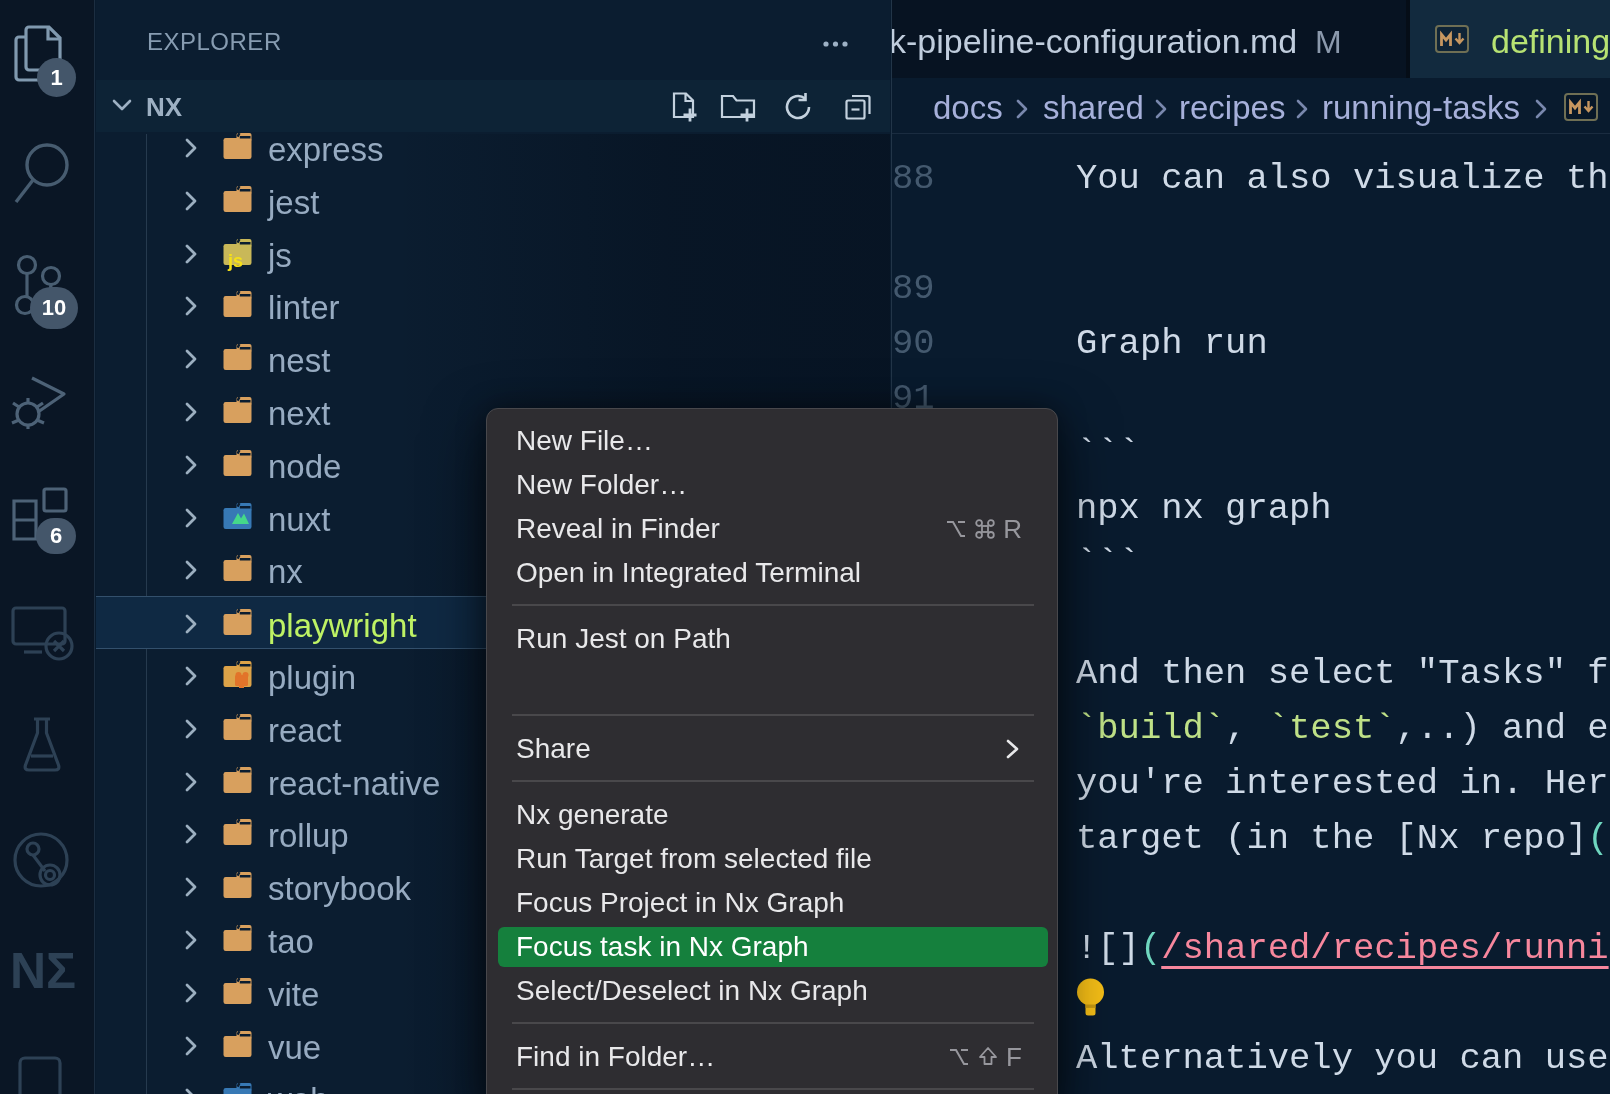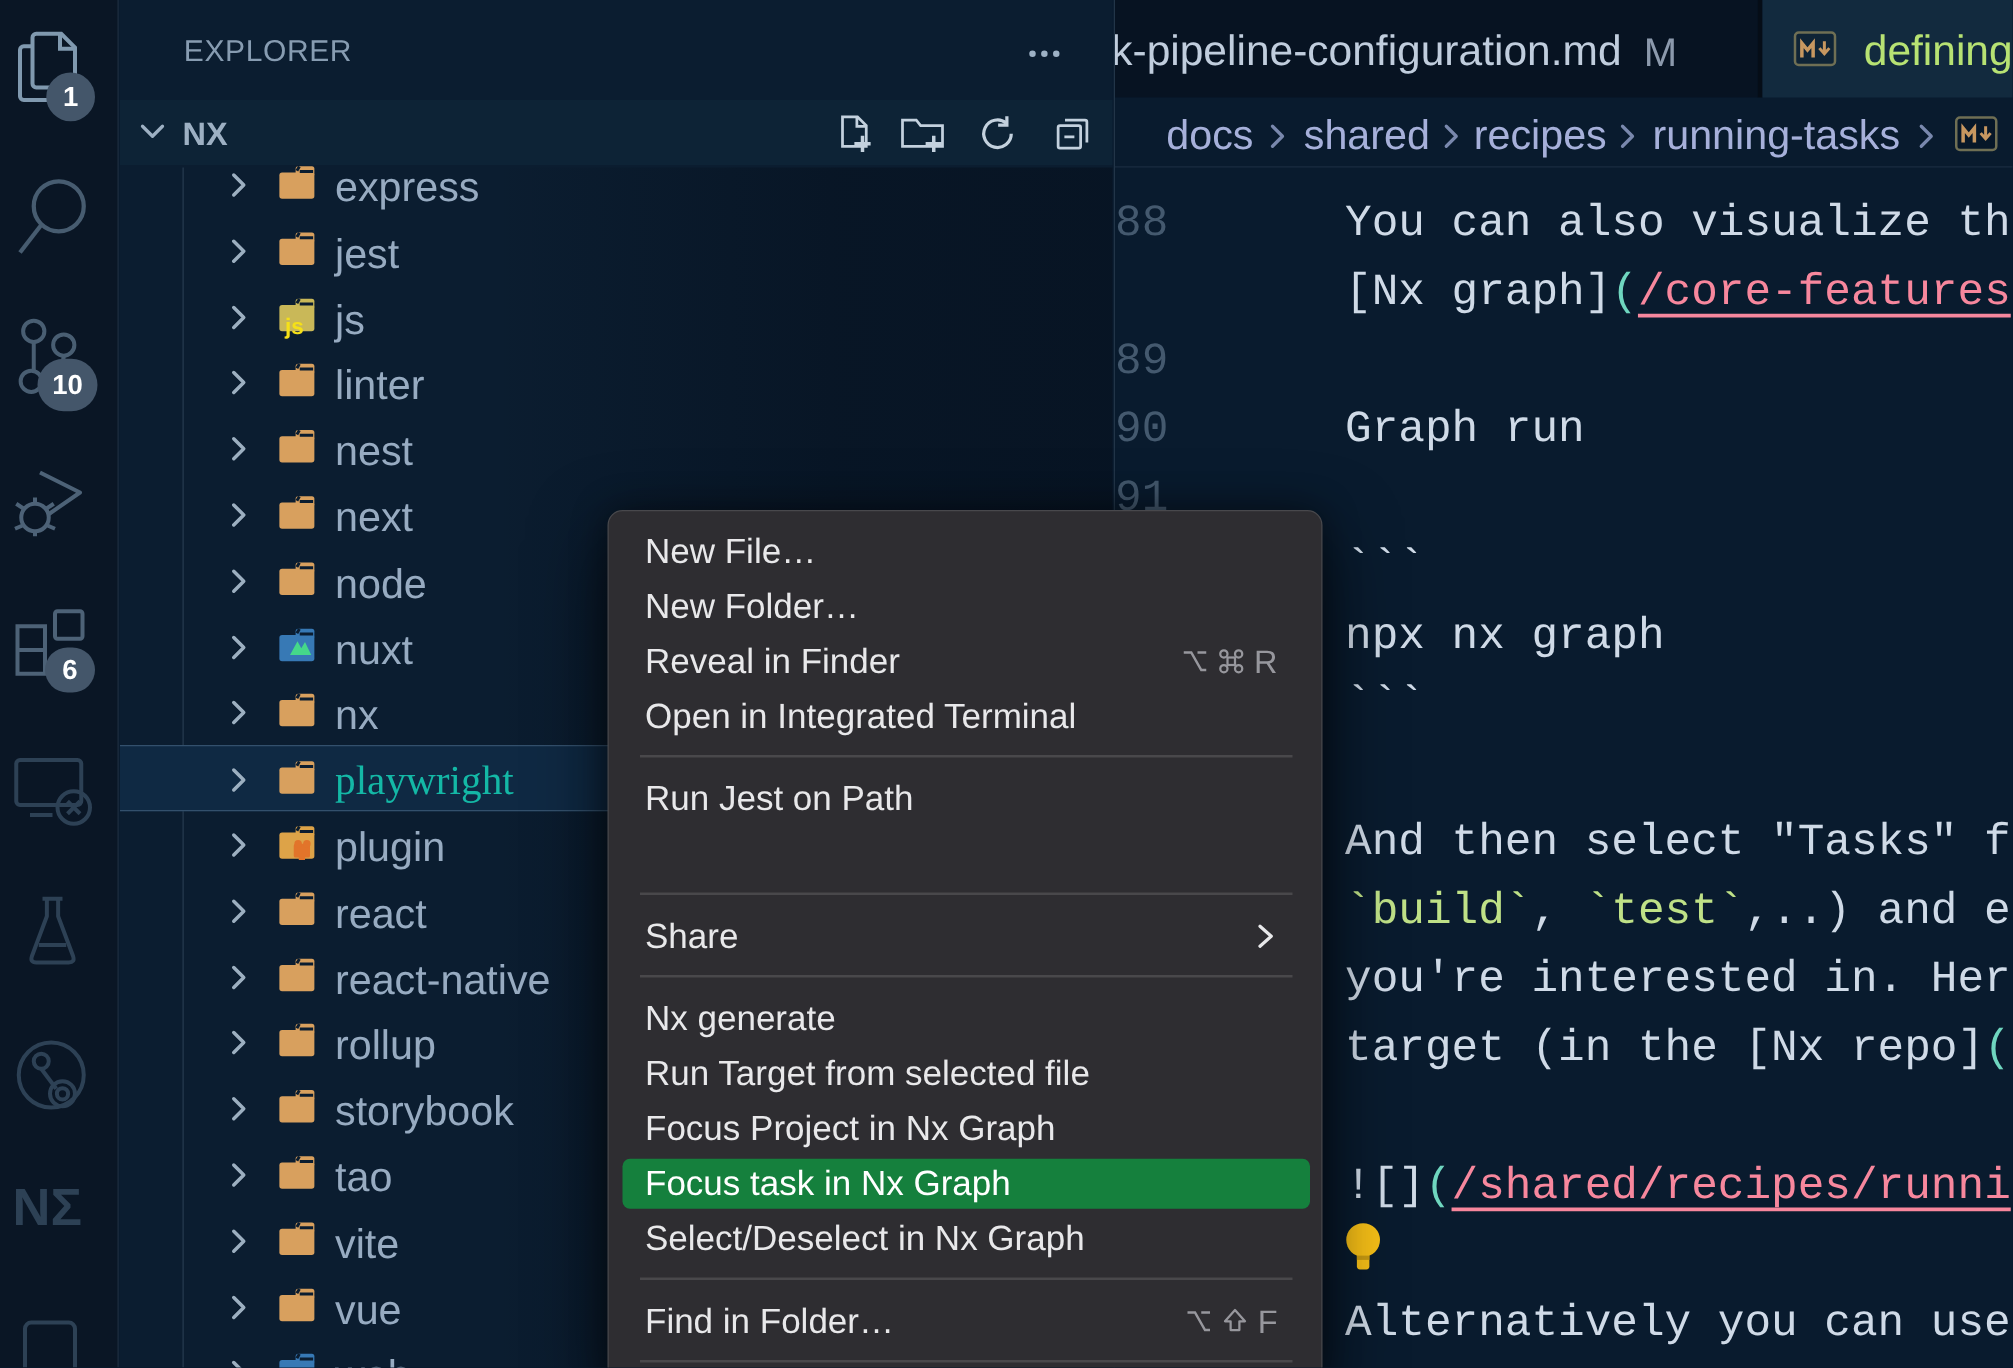--- a/index.html
+++ b/index.html
@@ -18,21 +18,21 @@
 #nxlabel { position:absolute; left:50px; top:12px; font-size:26px; font-weight:bold; color:#9db0c3; }
 .hic { position:absolute; top:11px; }
 #tree { position:absolute; left:0; top:0; width:794px; height:1094px; }
 #shade { position:absolute; left:300px; top:134px; width:494px; height:960px; background:linear-gradient(90deg, rgba(4,12,24,0) 0%, rgba(4,12,24,0.42) 55%, rgba(4,12,24,0.5) 100%); }
 #iguide { position:absolute; left:50px; top:134px; width:1px; height:960px; background:#263a4e; }
 .trow { position:absolute; left:0; width:794px; height:52.8px; }
 .trow.sel { background:#0f2943; border-top:1px solid #33506c; border-bottom:1px solid #33506c; }
 .chev { position:absolute; left:86px; top:14px; }
 .ficon { position:absolute; left:126px; top:11px; width:32px; height:28px; }
 .tlabel { position:absolute; left:172px; top:10px; font-size:33px; color:#97abc1; }
-.tlabel.wl { color:#14b8a6;font-family:Liberation Serif, serif; }
+.tlabel.wl { color:#bef264; }
 
 
 #editor { position:absolute; left:891px; top:0; width:719px; height:1094px; background:#091b2e; border-left:1px solid #223548; }
 #tabact { position:absolute; left:0; top:0; width:514px; height:78px; background:#071322; overflow:hidden; }
 #tabact .ttext { position:absolute; left:-20px; top:22px; font-size:34px; color:#c0cddd; white-space:pre; }
 #tabact .tm { position:absolute; left:423px; top:24px; font-size:32px; color:#8b99ac; }
 #tabgap { position:absolute; left:514px; top:0; width:4px; height:78px; background:#050d17; }
 #tabin { position:absolute; left:518px; top:0; width:201px; height:78px; background:#122a3e; overflow:hidden; }
 #tabin .ttext { position:absolute; left:81px; top:22px; font-size:34px; color:#b7e273; white-space:pre; }
 #bcrumb { position:absolute; left:0; top:78px; width:719px; height:54px; }
@@ -419,34 +419,33 @@
   <svg style="position:absolute;left:12px;top:830px" width="60" height="62" viewBox="0 0 60 62">
         <g stroke="#2d4155" stroke-width="3.2" fill="none">
           <circle cx="29" cy="30" r="26"></circle>
           <circle cx="21" cy="19" r="6"></circle>
           <path d="M21 25 l12 16"></path>
           <circle cx="38" cy="45" r="10"></circle>
           <circle cx="38" cy="45" r="4.5"></circle>
         </g>
       </svg>
   <text></text>
-  <div style="position:absolute;left:10px;top:942px;font-size:42px;font-weight:bold;color:#2d4155;font-family:'Liberation Sans'">NΣ</div>
+  <div style="position:absolute;left:10px;top:942px;font-size:50px;font-weight:bold;color:#2d4155;font-family:'Liberation Sans'">NΣ</div>
   <svg style="position:absolute;left:18px;top:1056px" width="44" height="38" viewBox="0 0 44 38">
         <rect x="2" y="2" width="40" height="44" rx="5" stroke="#2d4155" stroke-width="3.2" fill="none"></rect>
       </svg>
 </div>
 
 <div id="editor">
   <div id="code">
 <div class="lnum" style="top:150.5px">88</div>
 <div class="lnum" style="top:260.5px">89</div>
 <div class="lnum" style="top:315.5px">90</div>
 <div class="lnum" style="top:370.5px">91</div>
 <div class="cline" style="top:150.5px">You can also visualize th</div>
-<div class="cline" style="top:205.5px">[Nx graph]<span class="teal">(</span><span class="pink">/core-features</span></div>
 <div class="cline" style="top:315.5px">Graph run</div>
 <div class="cline" style="top:425.5px">```</div>
 <div class="cline" style="top:480.5px">npx nx graph</div>
 <div class="cline" style="top:535.5px">```</div>
 <div class="cline" style="top:645.5px">And then select "Tasks" f</div>
 <div class="cline" style="top:700.5px"><span class="grn">`build`</span>, <span class="grn">`test`</span>,..) and e</div>
 <div class="cline" style="top:755.5px">you're interested in. Her</div>
 <div class="cline" style="top:810.5px">target (in the [Nx repo]<span class="teal">(</span></div>
 <div class="cline" style="top:920.5px">![]<span class="teal">(</span><span class="pink">/shared/recipes/runni</span></div>
 <div class="cline" style="top:1030.5px">Alternatively you can use</div>

